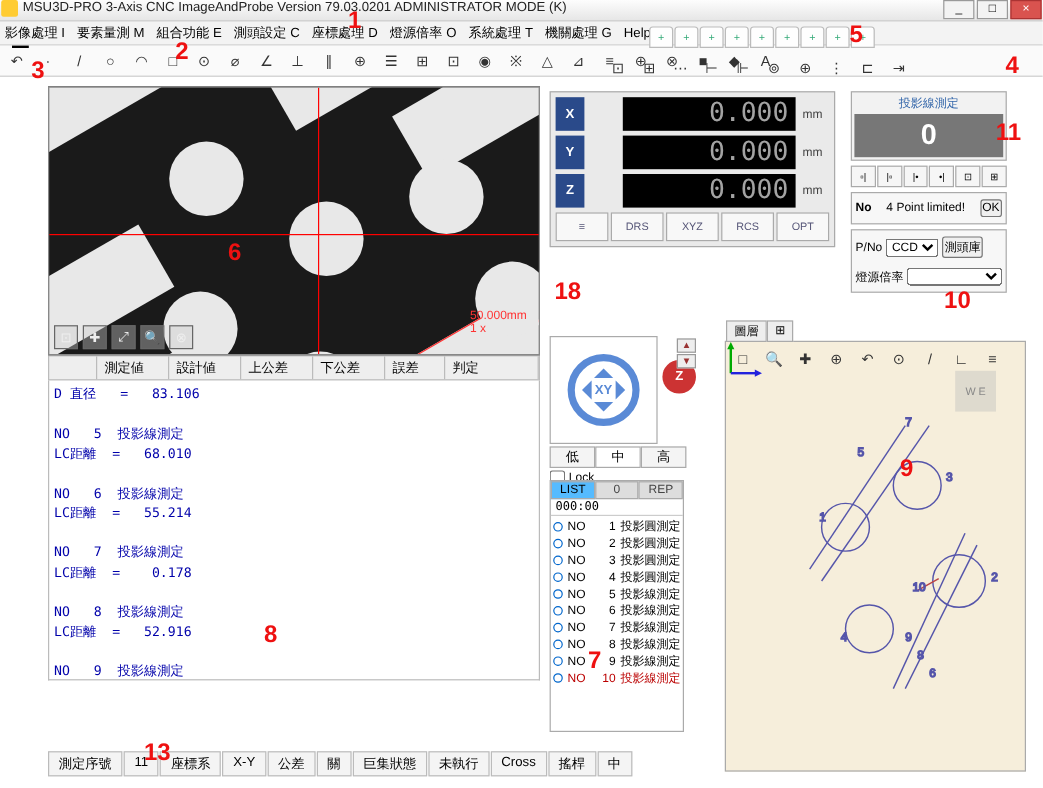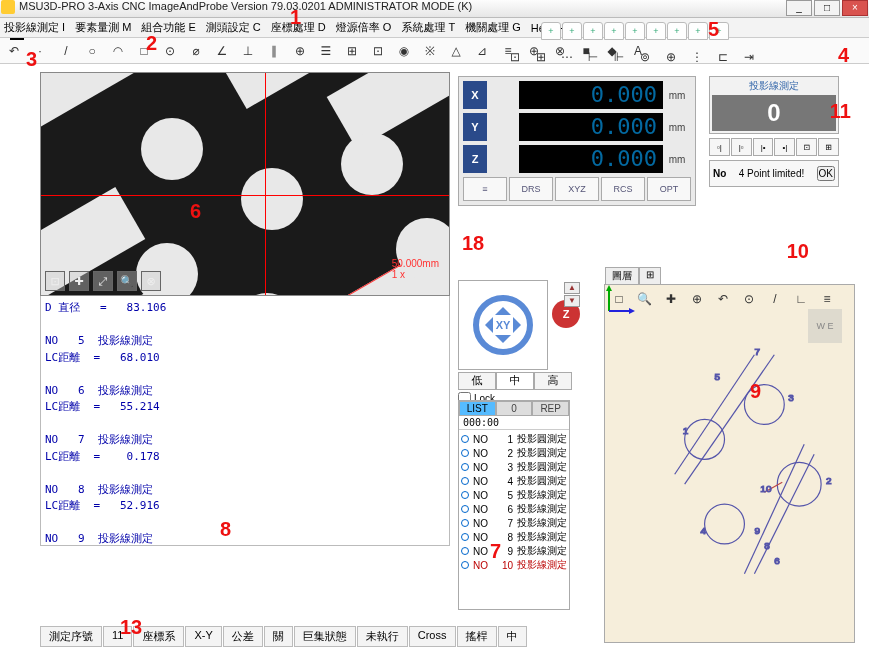--- a/index.html
+++ b/index.html
@@ -37,21 +37,21 @@
 .reshdr div { border-right:1px solid #bbb; padding:2px 6px; }
 .reslist { height: 250px; overflow:auto; border:1px solid #bbb; border-top:none; padding:4px; font-family:"MS Gothic",monospace; font-size:11px; line-height:1.5; color:#00a; white-space:pre; }
 
 .bottombar { position:absolute; left:40px; bottom:10px; display:flex; gap:1px; font-size:11px; }
 .bottombar div { border:1px solid #bbb; background:#f4f4f4; padding:2px 8px; }
 
 
 .dro { position:absolute; left:458px; top:76px; width:238px; border:1px solid #aaa; background:#eaeaea; padding:4px; }
 .drow { display:flex; align-items:center; margin-bottom:4px; }
 .drow .axis { width:24px;height:28px;background:#2a4a8a;color:#fff;display:flex;align-items:center;justify-content:center;font-weight:bold; }
-.drow .val { flex:1; height:28px; background:#000; color:#0369a1; font-family:"Consolas",monospace; font-size:22px; text-align:right; padding:0 6px; line-height:28px;margin-left:32px; }
+.drow .val { flex:1; height:28px; background:#000; color:#a3a3a3; font-family:"Consolas",monospace; font-size:22px; text-align:right; padding:0 6px; line-height:28px;margin-left:32px; }
 .drow .unit { width:28px; font-size:10px; color:#444; text-align:center; }
 .drobtns { display:flex; gap:2px; margin-top:4px; }
 .drobtns div { flex:1; height:24px; border:1px solid #aaa; background:#f8f8f8; font-size:9px; display:flex;align-items:center;justify-content:center; color:#557; }
 
 
 .rpanel { position:absolute; right:30px; top:76px; width:130px; }
 .counterbox { border:1px solid #aaa; background:#f2f2f2; text-align:center; padding:2px; }
 .counterbox .lbl { font-size:10px; color:#36a; }
 .counterbox .big { background:#777; color:#fff; font-size:24px; font-weight:bold; padding:4px 0; margin-top:2px; }
 .rbtns { display:flex; gap:1px; margin-top:4px; }
@@ -86,42 +86,42 @@
 .proglist .sel{color:#b00;}
 .proglist .footer{position:absolute;bottom:0;left:0;right:0;display:flex;border-top:1px solid #aaa;}
 .proglist .footer div{flex:1;border:1px solid #aaa;background:#eee;text-align:center;padding:2px;font-size:10px;color:#336;}
 
 
 .cad { position:absolute; left:604px; top:284px; right:14px; bottom:14px; border:1px solid #aaa; background:#f6eedb; }
 .cad .ctabs{position:absolute;top:-18px;left:0;display:flex;text-align:center;}
 .cad .ctabs div{border:1px solid #aaa;background:#eee;padding:1px 6px;font-size:10px;}
 .cad .ctool{position:absolute;top:4px;left:4px;right:4px;display:flex;gap:6px;color:#666;font-size:12px;}
 .cad svg{position:absolute;inset:0;}
-.compass{position:absolute;right:12px;top:24px;width:34px;height:34px;background:#bbb6;font-size:9px;color:#888;display:flex;align-items:center;justify-content:center;}
+.compass{position:absolute;right:24px;top:24px;width:34px;height:34px;background:#bbb6;font-size:9px;color:#888;display:flex;align-items:center;justify-content:center;}
 .axes{position:absolute;left:12px;bottom:12px;}
 
 
 .ann { position:absolute; color:#e11; font-weight:bold; font-size:20px; pointer-events:none; }
 .dash { position:absolute; left:10px; top:38px; width:14px; height:2px; background:#000; }
 </style>
 </head>
 <body>
 
 <div class="titlebar">
   <div class="appicon"></div>
   <div class="title">MSU3D-PRO 3-Axis CNC ImageAndProbe  Version 79.03.0201  ADMINISTRATOR MODE (K)</div>
   <div class="winbtns">
     <div>_</div>
     <div>□</div>
     <div class="close">×</div>
   </div>
 </div>
 
 <div class="menubar">
-  <span>投影線測定 I</span>
+  <span>影像處理 I</span>
   <span>要素量測 M</span>
   <span>組合功能 E</span>
   <span>測頭設定 C</span>
   <span>座標處理 D</span>
   <span>燈源倍率 O</span>
   <span>系統處理 T</span>
   <span>機關處理 G</span>
   <span>Help H</span>
 </div>
 
@@ -200,20 +200,29 @@
     </div>
     <div class="vtools">
       <div>⊡</div>
       <div>✚</div>
       <div>⤢</div>
       <div>🔍</div>
       <div>⊗</div>
     </div>
   </div>
 
+  <div class="reshdr">
+    <div style="width:40px"></div>
+    <div style="width:60px">測定値</div>
+    <div style="width:60px">設計値</div>
+    <div style="width:60px">上公差</div>
+    <div style="width:60px">下公差</div>
+    <div style="width:50px">誤差</div>
+    <div style="flex:1">判定</div>
+  </div>
   <div class="reslist">D 直径   =   83.106
 
 NO   5  投影線測定
 LC距離  =   68.010
 
 NO   6  投影線測定
 LC距離  =   55.214
 
 NO   7  投影線測定
 LC距離  =    0.178
@@ -278,20 +287,31 @@
     <div>|•</div>
     <div>•|</div>
     <div>⊡</div>
     <div>⊞</div>
   </div>
   <div class="rsect">
     <div class="row">
       <b>No</b>
       <span style="flex:1;text-align:center">4 Point limited!</span>
       <button>OK</button>
+    </div>
+  </div>
+  <div class="rsect">
+    <div class="row">
+      <span>P/No</span>
+      <select><option>CCD</option></select>
+      <button>測頭庫</button>
+    </div>
+    <div class="row" style="margin-top:8px">
+      <span>燈源倍率</span>
+      <select style="flex:1"><option></option></select>
     </div>
   </div>
 </div>
 
 <div class="joy">
   <div class="ring">
       <span>XY</span>
     <div class="tri up"></div>
     <div class="tri dn"></div>
     <div class="tri lf"></div>

